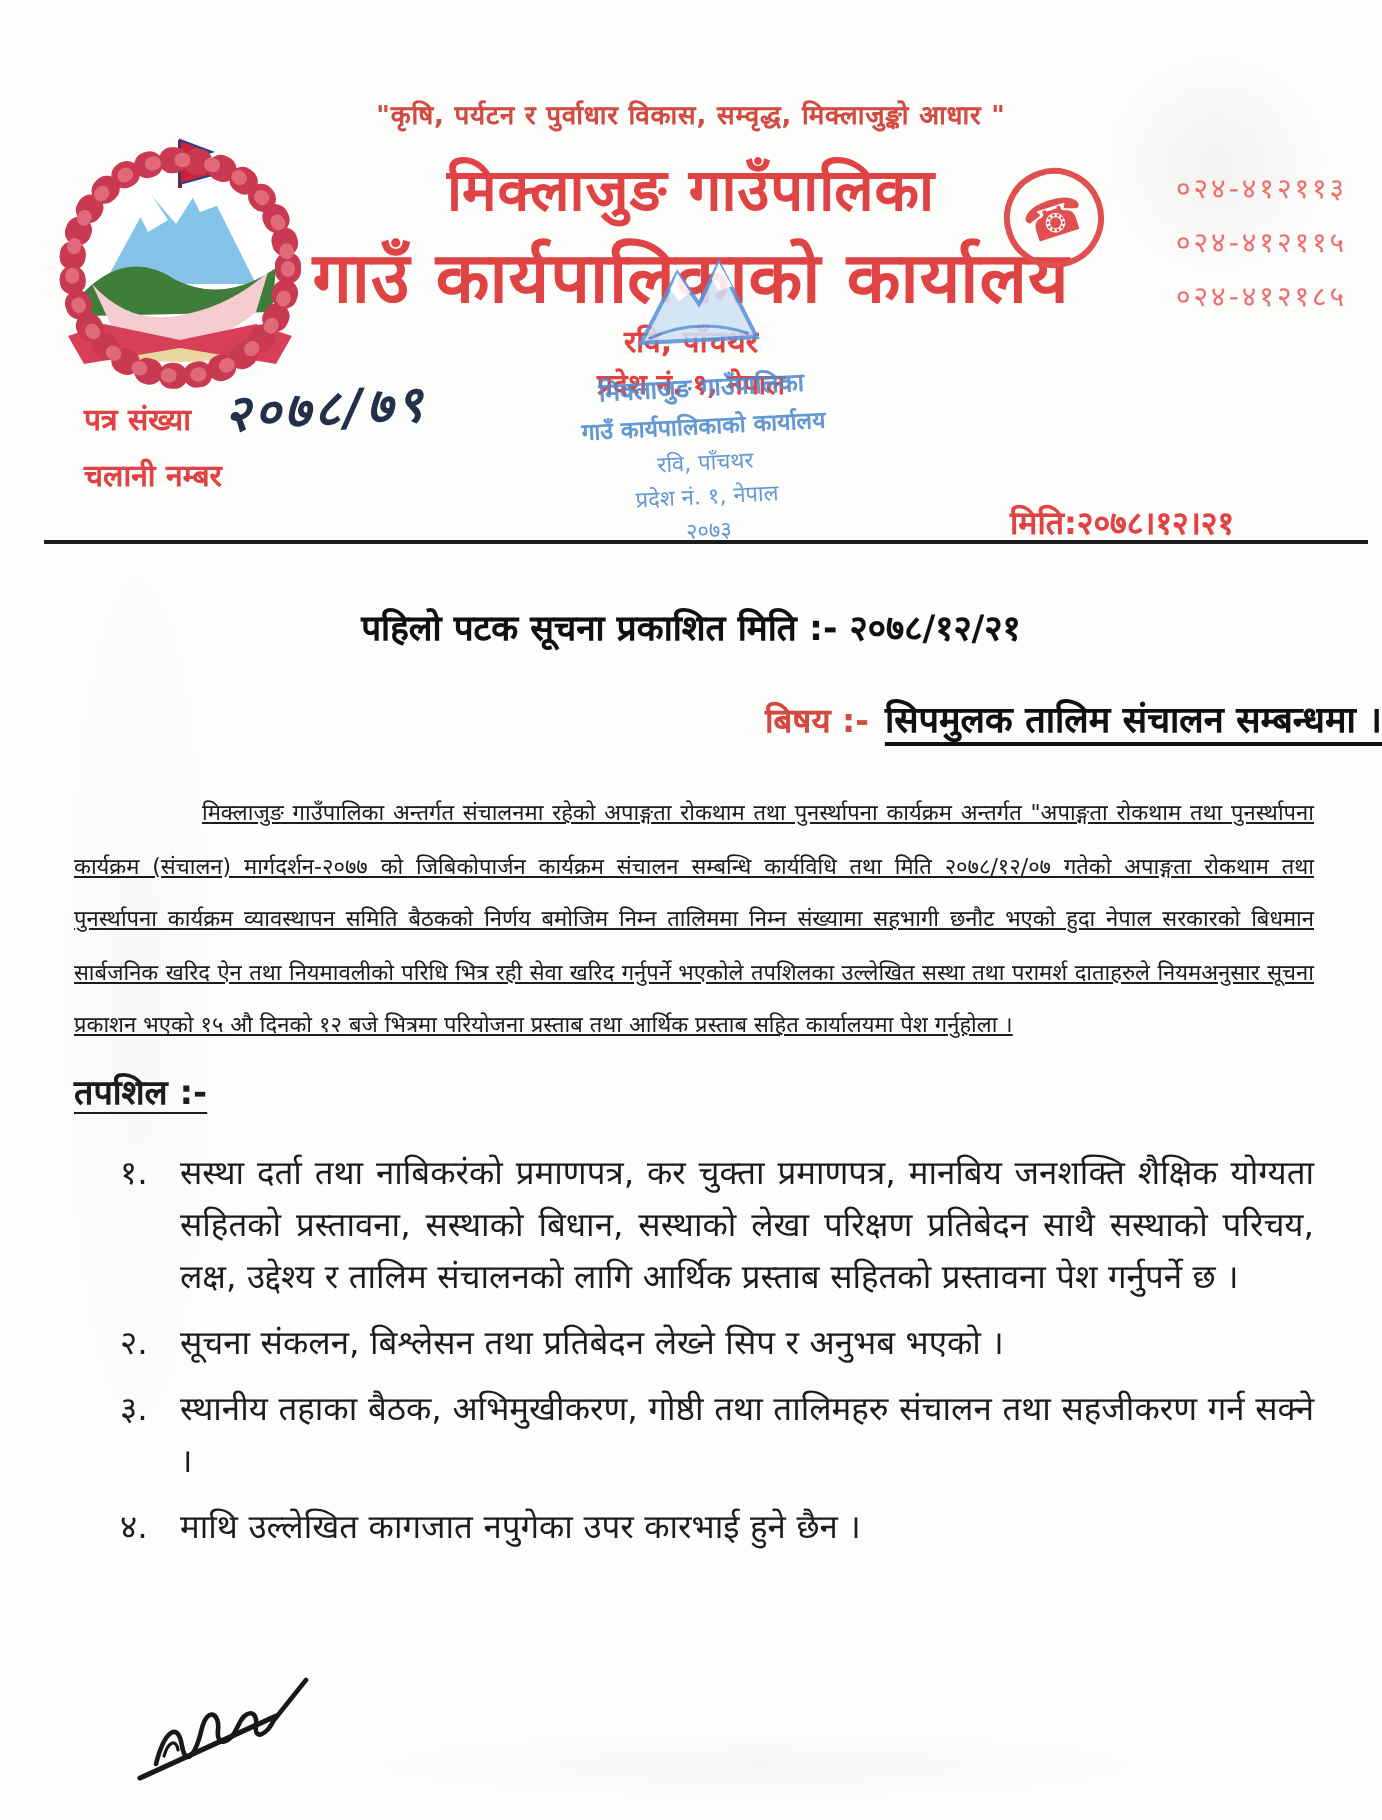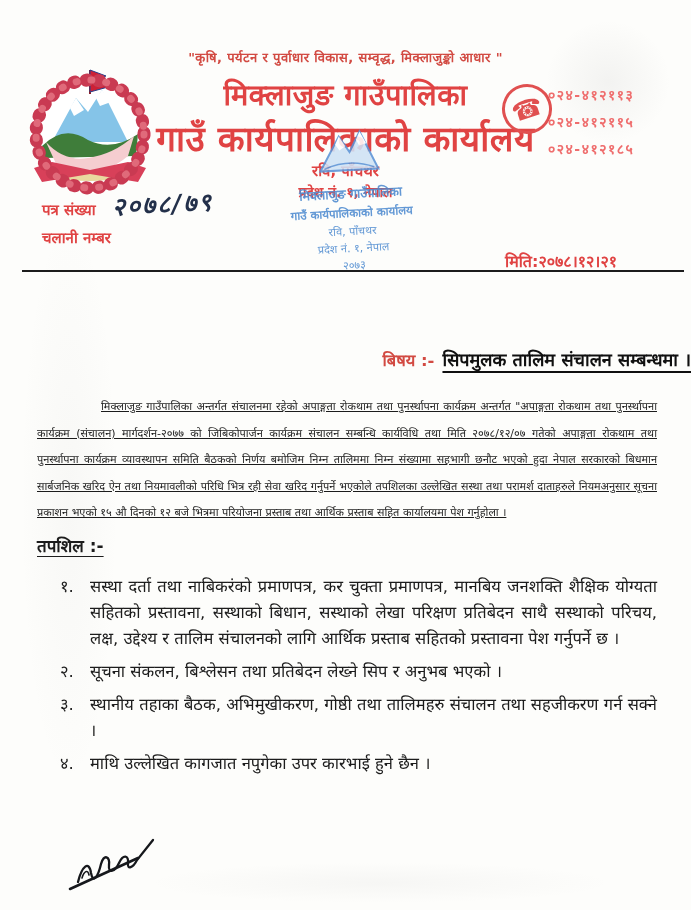--- a/index.html
+++ b/index.html
@@ -34,22 +34,22 @@
   }
   .addr-line1{top:160px;font-size:15px;}
   .addr-line2{top:182px;font-size:14px;}
   .phone-icon{
     position:absolute;left:502px;top:84px;width:44px;height:44px;
     border:3px solid #e05050;border-radius:50%;
     display:flex;align-items:center;justify-content:center;
     color:#e05050;font-size:25px;transform:rotate(-18deg);
   }
   .phones{
-    position:absolute;left:548px;top:82px;
-    font-size:14px;line-height:27px;font-weight:700;
+    position:absolute;left:588px;top:82px;
+    font-size:14px;line-height:27px;font-weight:400;
     color:#ef6d6d;letter-spacing:1.5px;
   }
   .letter-no-label,.chalani-label{
     position:absolute;left:42px;color:#e04343;font-weight:700;font-size:15px;
   }
   .letter-no-label{top:199px;}
   .chalani-label{top:227px;}
   .letter-no-value{
     position:absolute;left:112px;top:186px;
     font-size:25px;font-style:italic;font-weight:600;color:#23304a;
@@ -164,20 +164,21 @@
   </div>
 
   <div class="letter-no-label">पत्र संख्या</div>
   <div class="letter-no-value">२०७८/७९</div>
   <div class="chalani-label">चलानी नम्बर</div>
 
   <div class="date-line"><span>मिति:</span><span>२०७८।१२।२१</span></div>
 
   <hr class="rule">
 
+  <div class="published-line">पहिलो पटक सूचना प्रकाशित मिति :- २०७८/१२/२१</div>
 
   <div class="subject-line">
     <span class="subject-label">बिषय :-</span><span class="subject-text">सिपमुलक तालिम संचालन सम्बन्धमा ।</span>
   </div>
 
   <div class="flow">
     <p class="body-par">मिक्लाजुङ गाउँपालिका अन्तर्गत संचालनमा रहेको अपाङ्गता रोकथाम तथा पुनर्स्थापना कार्यक्रम अन्तर्गत "अपाङ्गता रोकथाम तथा पुनर्स्थापना कार्यक्रम (संचालन) मार्गदर्शन-२०७७ को जिबिकोपार्जन कार्यक्रम संचालन सम्बन्धि कार्यविधि तथा मिति २०७८/१२/०७ गतेको अपाङ्गता रोकथाम तथा पुनर्स्थापना कार्यक्रम व्यावस्थापन समिति बैठकको निर्णय बमोजिम निम्न तालिममा निम्न संख्यामा सहभागी छनौट भएको हुदा नेपाल सरकारको बिधमान सार्बजनिक खरिद ऐन तथा नियमावलीको परिधि भित्र रही सेवा खरिद गर्नुपर्ने भएकोले तपशिलका उल्लेखित सस्था तथा परामर्श दाताहरुले नियमअनुसार सूचना प्रकाशन भएको १५ औ दिनको १२ बजे भित्रमा परियोजना प्रस्ताब तथा आर्थिक प्रस्ताब सहित कार्यालयमा पेश गर्नुहोला ।</p>
     <div class="tapasil">तपशिल :-</div>
     <div class="list">
       <div class="list-row">

